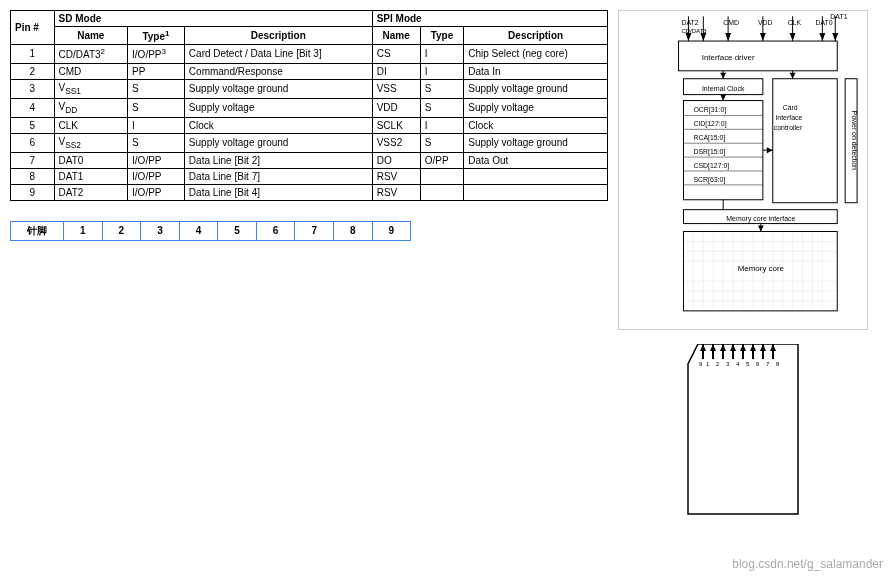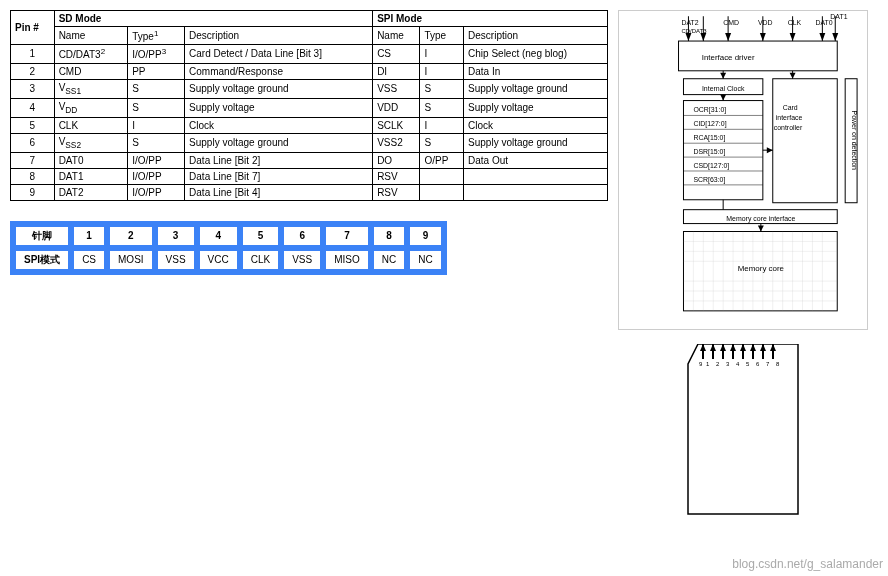--- a/index.html
+++ b/index.html
@@ -36,38 +36,39 @@
       border: 1px solid #000;
       padding: 2px 4px;
       text-align: left;
       vertical-align: middle;
     }
     .pin-table .header-group {
       text-align: left;
       font-weight: bold;
     }
     .pin-table .sub-header {
-      font-weight: normal;
+      font-weight: bold;
+      text-align: center;
     }
     .pin-table td.pin-num {
       text-align: center;
     }
     sup { font-size: 8px; }
 
     
     .bottom-table-container {
       margin-top: 20px;
     }
     .bottom-table {
       border-collapse: collapse;
       font-size: 10px;
     }
     .bottom-table th, .bottom-table td {
-      border: 6px solid #3b82f6;
-      padding: 2px 8px;
+      border: 1px solid #3b82f6;
+      padding: 2px 16px;
       text-align: center;
     }
     .bottom-table th {
       font-weight: bold;
     }
 
     
     .block-diagram {
       position: relative;
       border: 1px solid #ccc;
@@ -125,21 +126,21 @@
         </tr>
       </thead>
       <tbody id="pin-table-body">
       <tr>
             <td class="pin-num">1</td>
             <td>CD/DAT3<sup>2</sup></td>
             <td>I/O/PP<sup>3</sup></td>
             <td>Card Detect / Data Line [Bit 3]</td>
             <td>CS</td>
             <td>I</td>
-            <td>Chip Select (neg blog)</td>
+            <td>Chip Select (neg core)</td>
           </tr>
           <tr>
             <td class="pin-num">2</td>
             <td>CMD</td>
             <td>PP</td>
             <td>Command/Response</td>
             <td>DI</td>
             <td>I</td>
             <td>Data In</td>
           </tr>
@@ -219,32 +220,20 @@
               <th>3</th>
               <th>4</th>
               <th>5</th>
               <th>6</th>
               <th>7</th>
               <th>8</th>
               <th>9</th>
             </tr>
           </thead>
         <tbody id="bottom-table-body">
-            <tr>
-              <th>SPI模式</th>
-              <td>CS</td>
-              <td>MOSI</td>
-              <td>VSS</td>
-              <td>VCC</td>
-              <td>CLK</td>
-              <td>VSS</td>
-              <td>MISO</td>
-              <td>NC</td>
-              <td>NC</td>
-            </tr>
           </tbody>
       </table>
     </div>
   </div>
 
   <div class="right-section">
 
     <div class="block-diagram">
       <svg viewBox="0 0 250 320" xmlns="http://www.w3.org/2000/svg">
 

